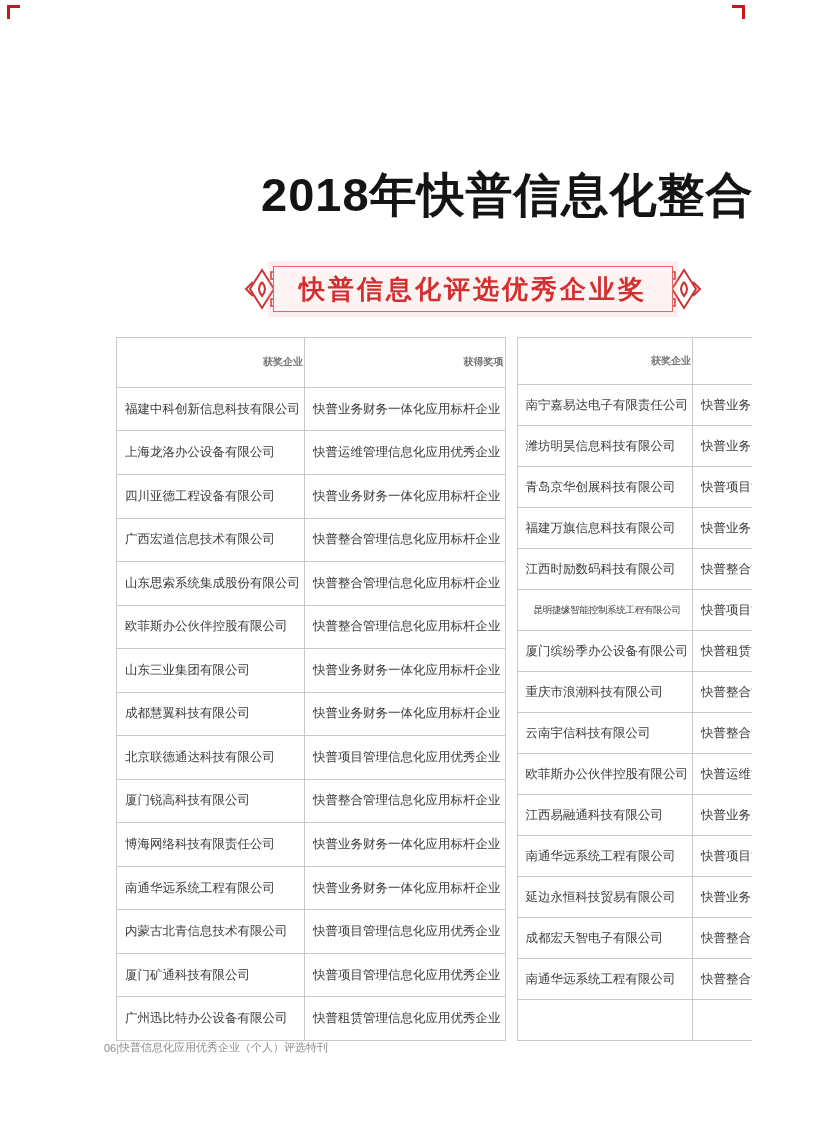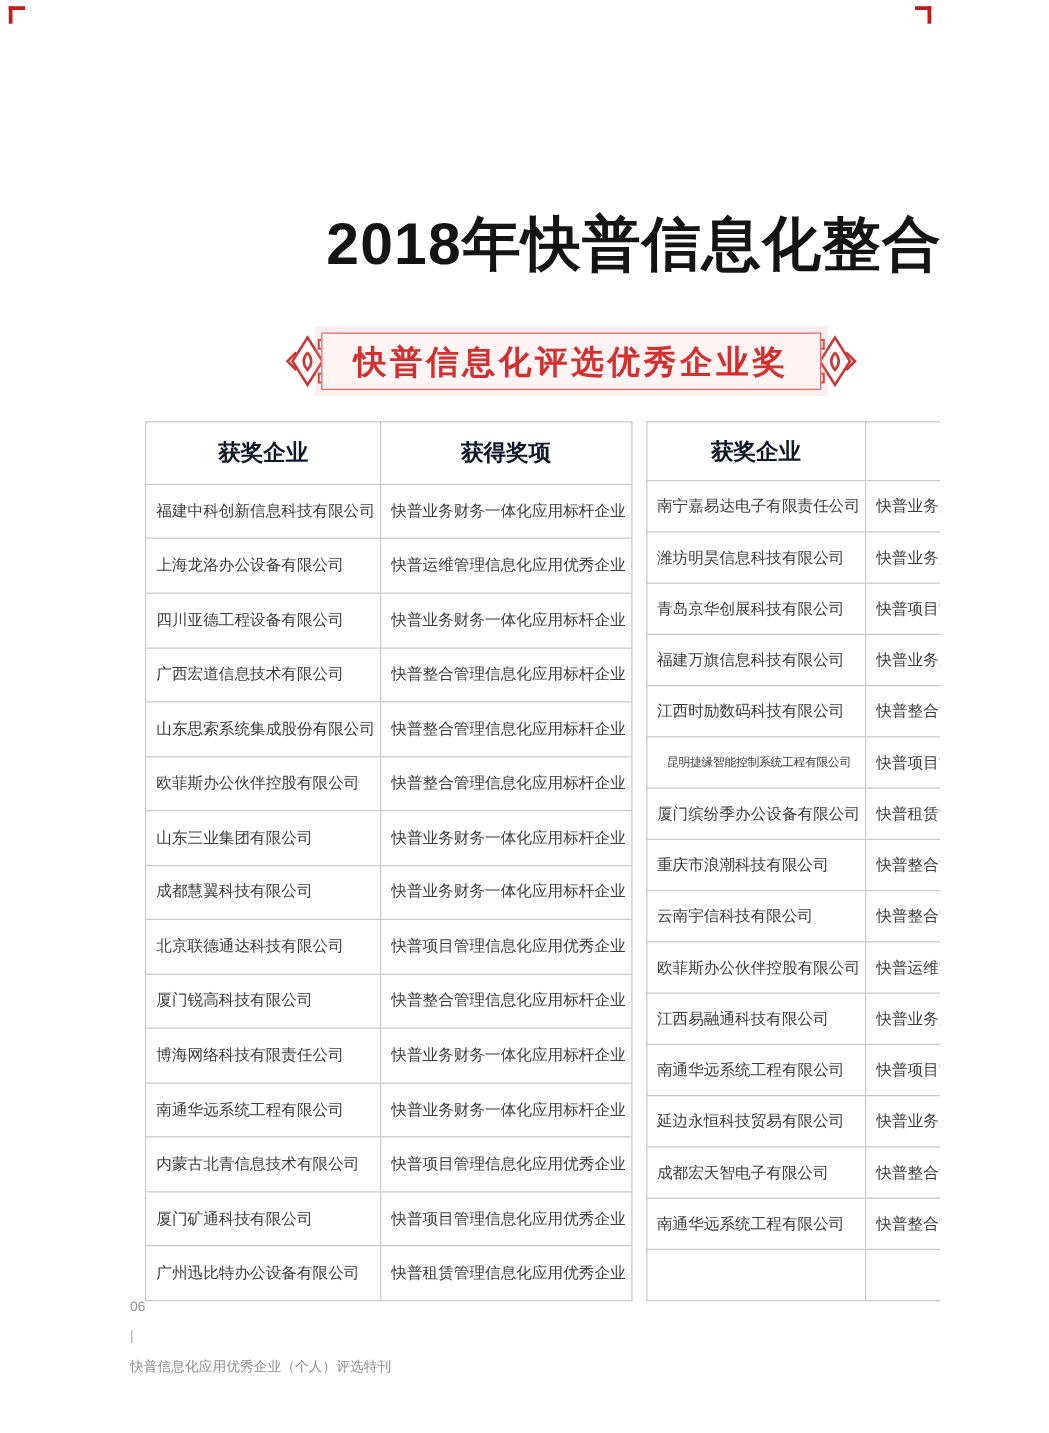--- a/index.html
+++ b/index.html
@@ -6,38 +6,38 @@
   .page{position:relative;width:752px;height:1146px;background:#ffffff;overflow:hidden;
         font-family:"Liberation Sans","DejaVu Sans",sans-serif;}
   
   .crop-mark{position:absolute;width:10px;height:11px;}
   .crop-mark.tl{left:7px;top:5px;border-left:3px solid #c41a1a;border-top:3px solid #c41a1a;}
   .crop-mark.tr{right:7px;top:5px;border-right:3px solid #c41a1a;border-top:3px solid #c41a1a;}
   
   .page-title{position:absolute;left:261px;top:164px;font-size:47px;font-weight:800;
               color:#141414;letter-spacing:1px;white-space:nowrap;}
   
-  .banner{position:absolute;left:228px;top:261px;display:flex;align-items:center;}
+  .banner{position:absolute;left:244px;top:261px;display:flex;align-items:center;}
   .banner-box{position:relative;z-index:1;width:398px;height:44px;margin:0 -7px;
               border:1px solid #e06a6a;background:#fdf4f3;
               box-shadow:0 0 0 5px rgba(236,160,160,0.18);
               display:flex;align-items:center;justify-content:center;}
   .banner-text{font-size:26px;font-weight:700;color:#d32f2f;letter-spacing:3px;white-space:nowrap;}
   .orn{width:36px;height:56px;flex:0 0 auto;}
   .orn.right{transform:scaleX(-1);}
   
   .tables{position:absolute;left:116px;top:337px;display:flex;gap:11px;}
   table{border-collapse:collapse;table-layout:fixed;}
   th,td{border:1px solid #c9c9c9;white-space:nowrap;overflow:hidden;}
-  th{height:44px;text-align:center;font-weight:700;font-size:18px;color:#0f172a;}
+  th{height:44px;text-align:right;font-weight:700;font-size:10px;color:#737373;}
   td{height:40px;font-size:12.5px;color:#3c3c3c;padding:0 4px 0 8px;vertical-align:middle;}
   td.sm{font-size:9.5px;letter-spacing:-0.3px;padding-left:16px;}
   
-  .footer{position:absolute;left:104px;top:1040px;display:flex;gap:11px;
-          font-size:11px;color:#8d8d8d;flex-direction:column;}
+  .footer{position:absolute;left:104px;top:1040px;display:flex;align-items:center;gap:0;
+          font-size:11px;color:#8d8d8d;}
   .footer .sep{color:#a5a5a5;}
 </style>
 </head>
 <body>
 
 <div class="page">
 
   <div class="crop-mark tl"></div>
   <div class="crop-mark tr"></div>
 

